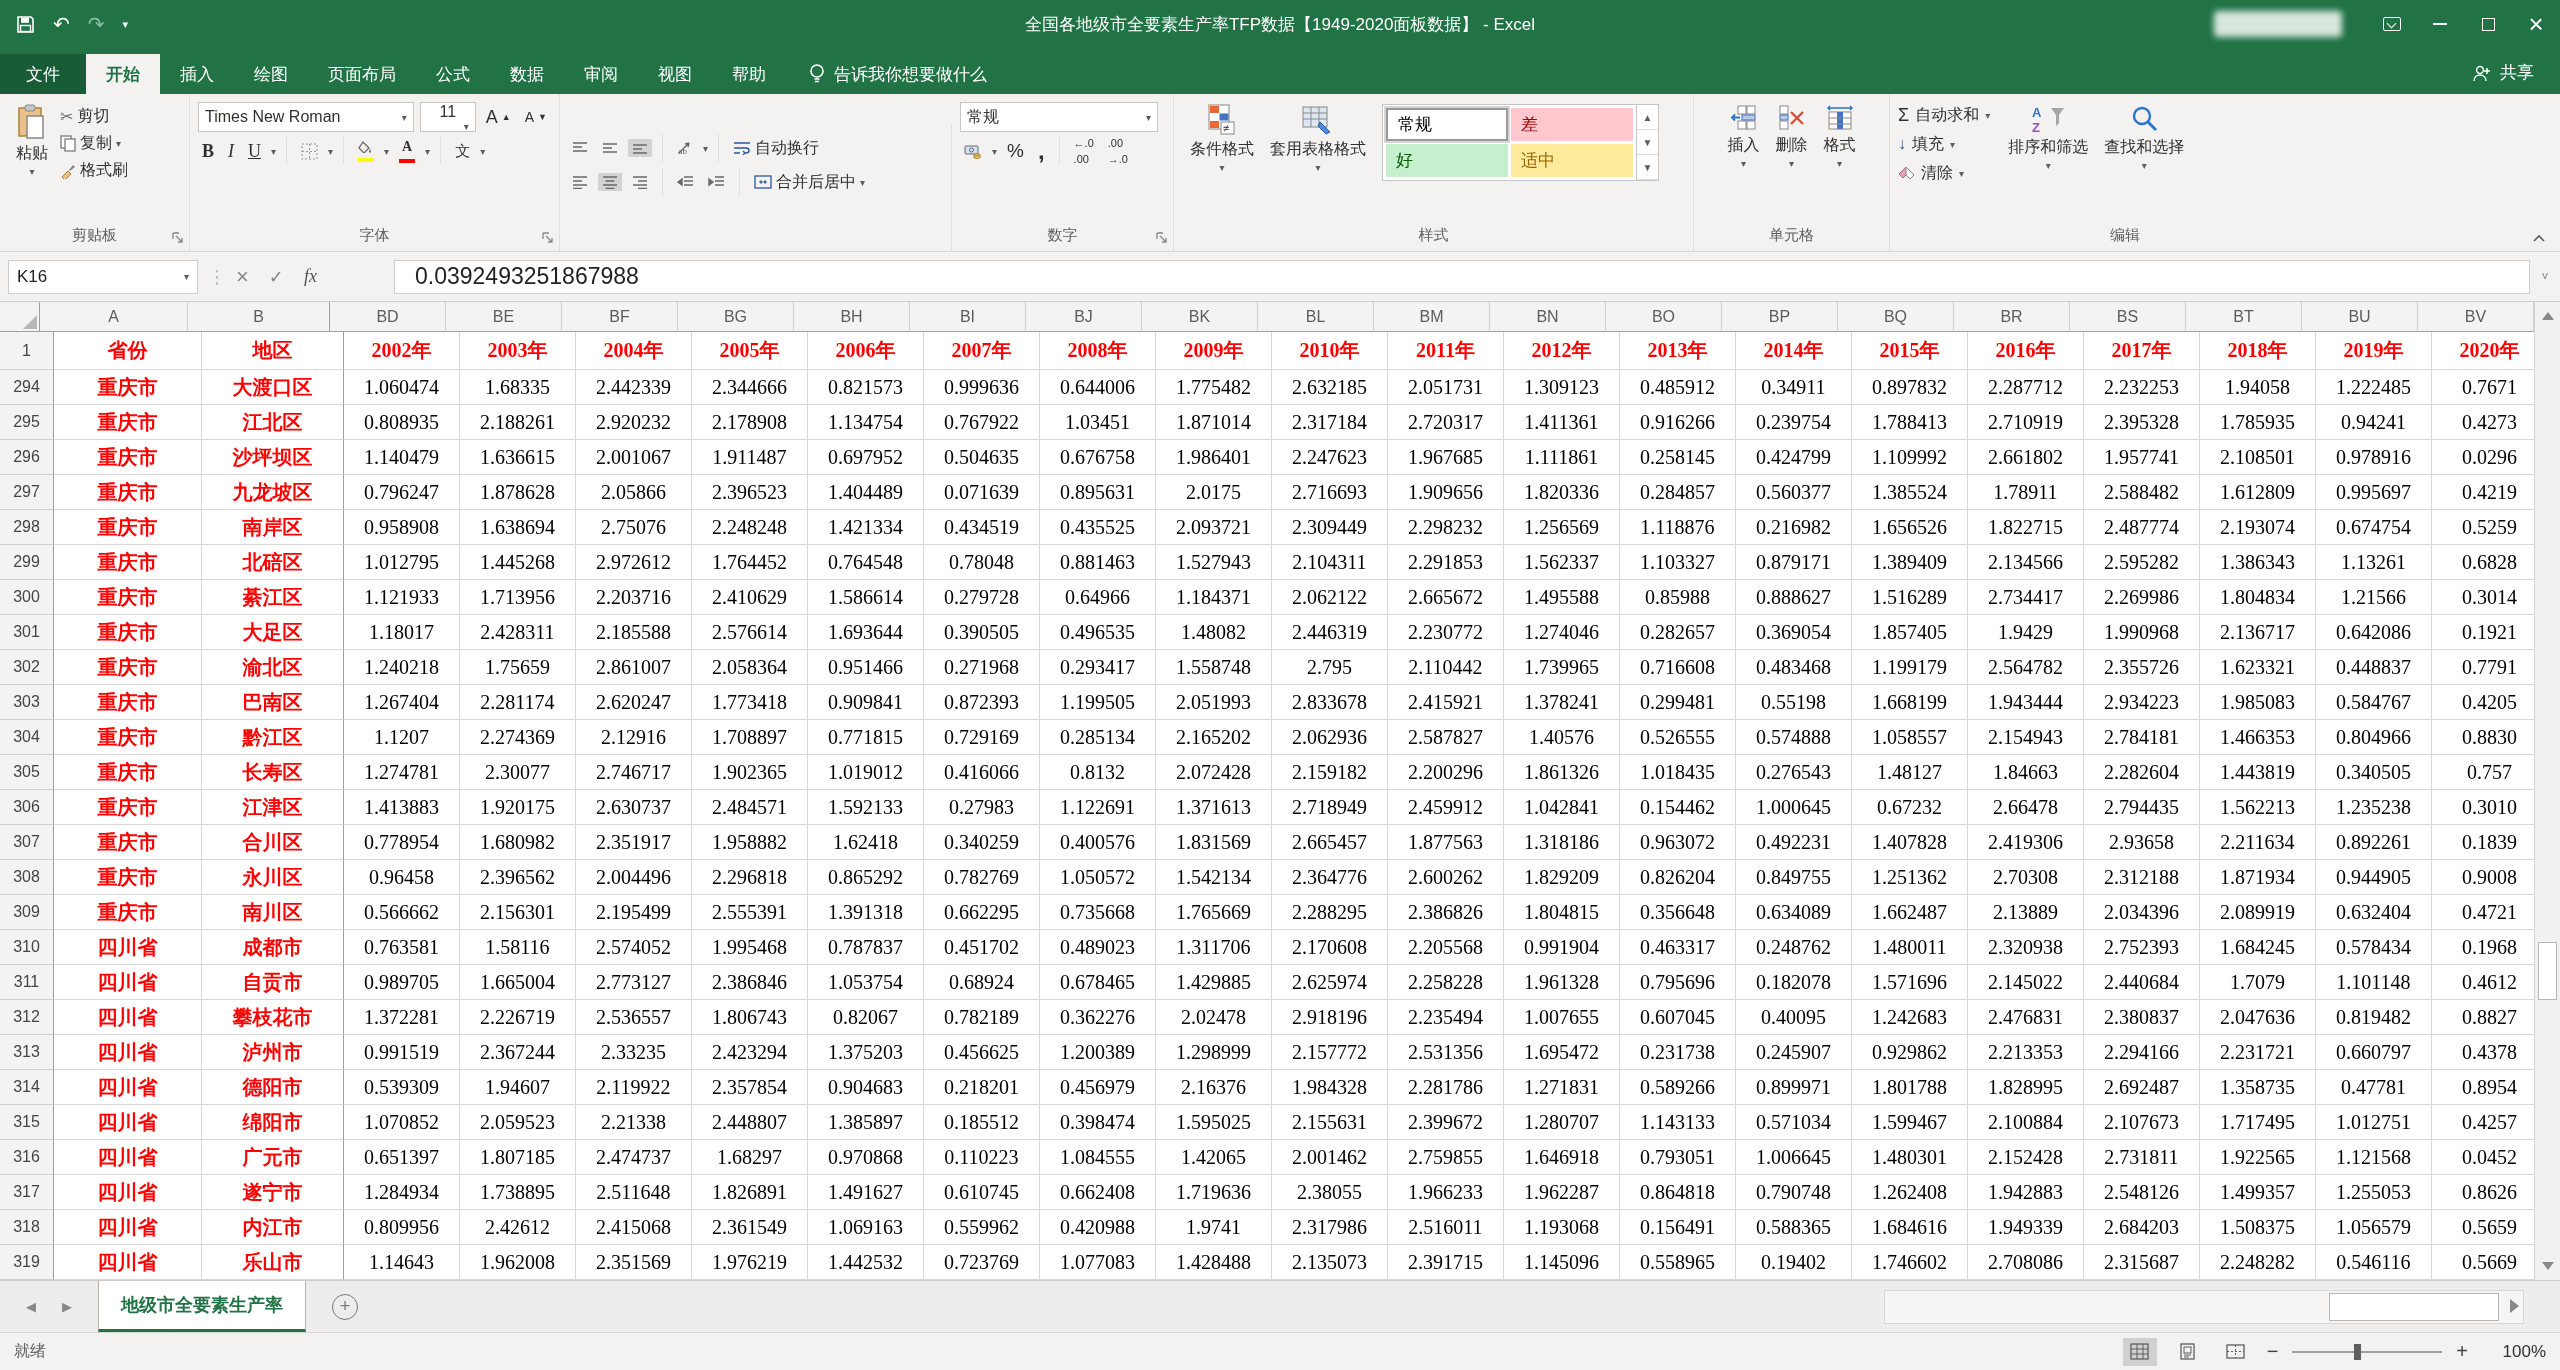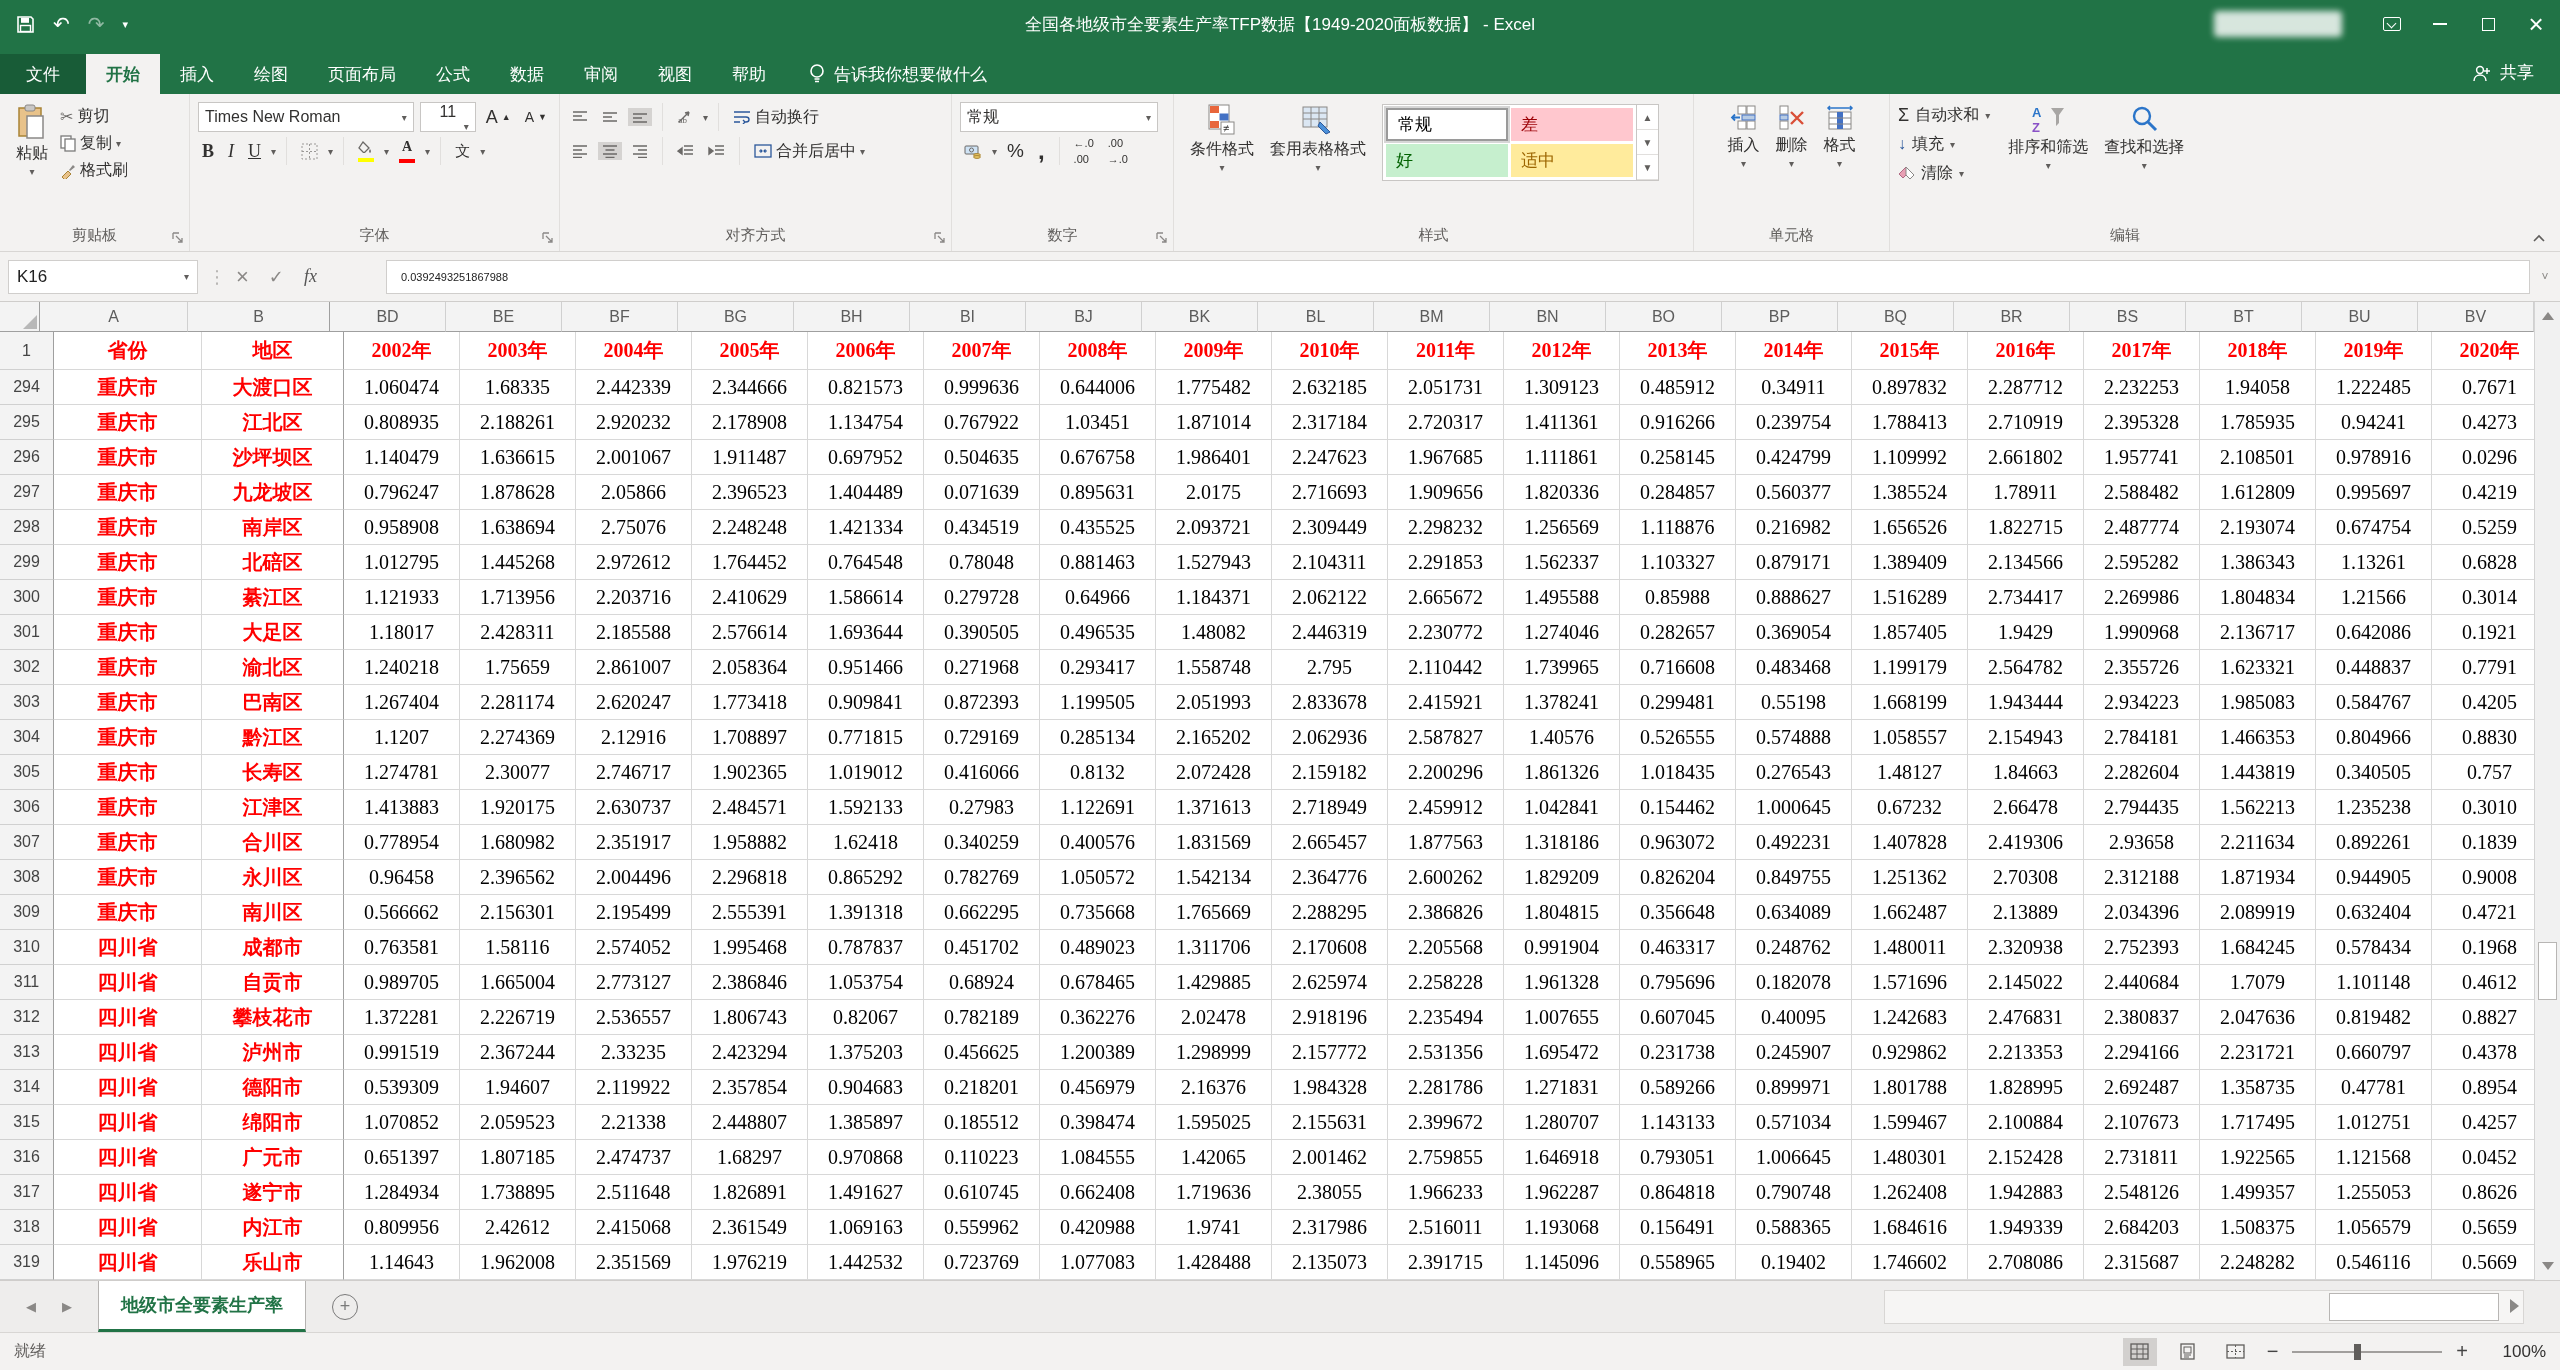--- a/index.html
+++ b/index.html
@@ -59,21 +59,21 @@
   .stackbtn { display:flex; align-items:center; gap:6px; height:26px; font-size:16px; color:#323130; }
   .ribcollapse { position:absolute; right:14px; bottom:8px; color:#605e5c; font-size:14px; }
 
   
   .formularow { height:50px; background:#f3f2f1; border-bottom:1px solid #cfcdcb; display:flex; align-items:center; padding:0 0 0 8px; position:relative; }
   .namebox { width:190px; height:34px; background:#fff; border:1px solid #d0cecc; display:flex; align-items:center; padding:0 8px; font-size:17px; color:#222; }
   .namebox .dda { margin-left:auto; }
   .fxdots { color:#b5b3b1; font-size:18px; margin:0 10px; }
   .fxbtns { display:flex; align-items:center; gap:20px; color:#8a8886; font-size:18px; width:150px; }
   .fx-it { font-family:"Liberation Serif",serif; font-style:italic; color:#555; }
-  .formulafield { flex:1; height:34px; background:#fff; border:1px solid #d0cecc; display:flex; align-items:center; padding:0 14px; font-size:11px; color:#222; }
+  .formulafield { flex:1; height:34px; background:#fff; border:1px solid #d0cecc; display:flex; align-items:center; padding:0 20px; font-size:23px; color:#222; margin-left:8px; }
   .fbexpand { width:30px; text-align:center; color:#8a8886; font-size:12px; }
 
   
   .sheetwrap { position:relative; height:978px; }
   .sheet { position:absolute; left:0; top:0; width:2534px; height:978px; overflow:hidden; background:#fff; }
   .hrow { display:flex; height:30px; }
   .corner { width:54px; background:#f3f3f3; border-right:1px solid #9f9f9f; border-bottom:1px solid #9f9f9f; position:relative; }
   .corner:after { content:""; position:absolute; right:2px; bottom:2px; border-left:14px solid transparent; border-bottom:14px solid #b8b8b8; }
   .ch { background:#f3f3f3; border-right:1px solid #d0d0d0; border-bottom:1px solid #9f9f9f; color:#5c5c5c; font-size:16px; display:flex; align-items:center; justify-content:center; }
   .grow { display:flex; height:35px; }
@@ -284,21 +284,21 @@
           <span class="dda">▾</span>
       </div>
       <div class="glabel">字体</div>
       <span class="launcher">
           <svg width="12" height="12" viewBox="0 0 12 12">
             <path d="M1 1 h6 M1 1 v6 M4 4 l6 6 M10 6 v4 h-4" fill="none" stroke="#8a8886" stroke-width="1.3"></path>
           </svg>
         </span>
     </div>
 
-    <div class="rgroup" style="width:392px;">
+    <div class="rgroup" style="width:392px;margin-top:31px;">
       <div class="rrow">
         <span class="sbtn">
             <svg width="16" height="14" viewBox="0 0 16 14">
               <path d="M1 2 h14 M1 6 h9 M1 10 h14" stroke="#6b6967" stroke-width="1.6"></path>
             </svg>
           </span>
         <span class="sbtn">
             <svg width="16" height="14" viewBox="0 0 16 14">
               <path d="M1 3 h14 M1 7 h9 M1 11 h14" stroke="#6b6967" stroke-width="1.6"></path>
             </svg>

